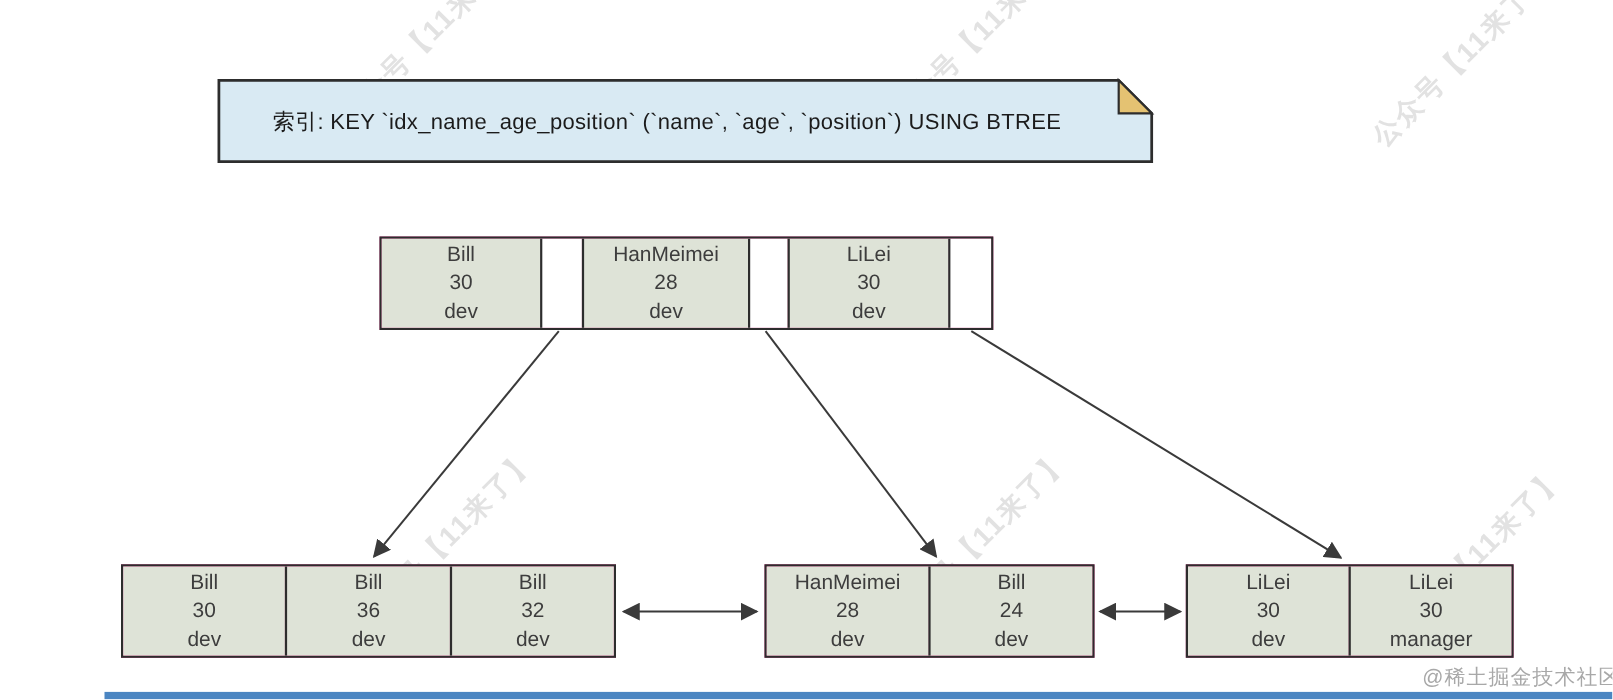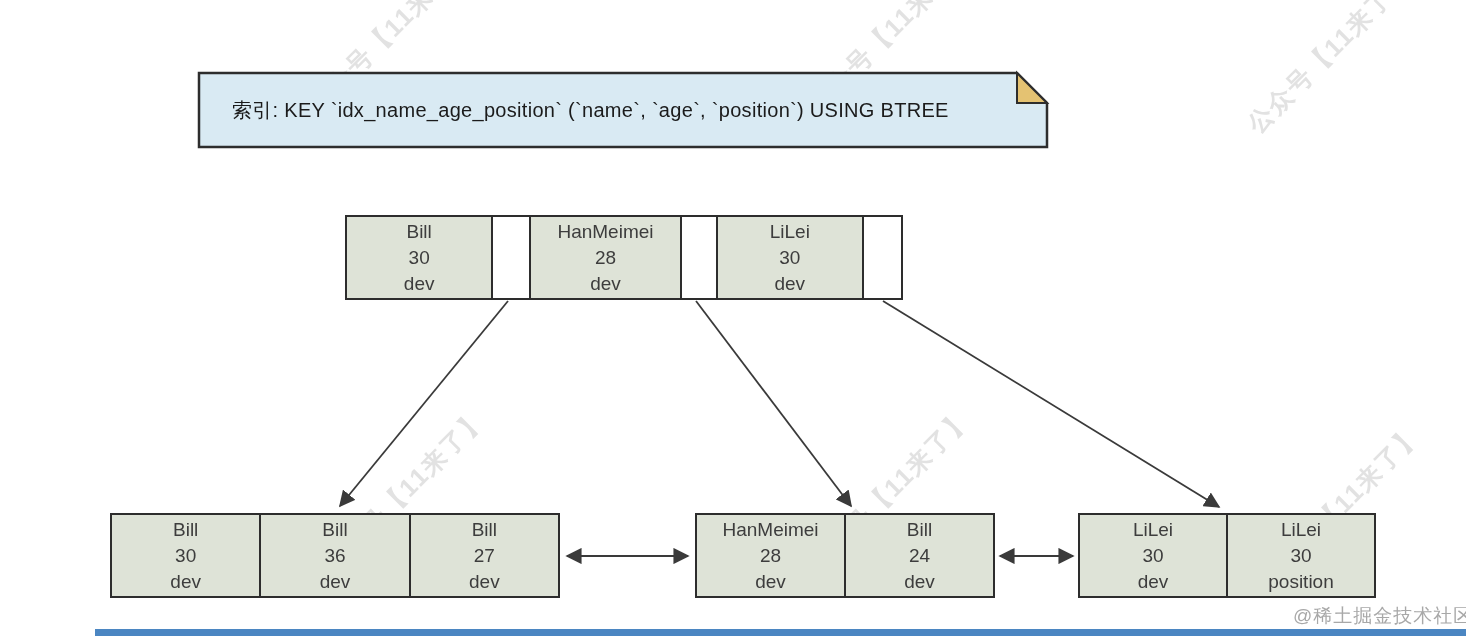--- a/index.html
+++ b/index.html
@@ -13,21 +13,21 @@
     font-family:"Liberation Sans","DejaVu Sans",sans-serif;
   }
   .wm{
     position:absolute; z-index:0; color:var(--watermark); font-size:25px; letter-spacing:2px;
     white-space:nowrap; transform:rotate(-45deg); transform-origin:0 50%;
     font-weight:bold; user-select:none;
   }
   svg.arrows{position:absolute;left:0;top:0;z-index:1;}
   .note-text{
     position:absolute; z-index:2; left:198px; top:72px; width:850px; height:76px;
-    display:flex; align-items:center; padding-left:34px; box-sizing:border-box;
+    display:flex; align-items:center; padding-left:50px; box-sizing:border-box;
     font-size:20px; color:var(--noteText); letter-spacing:0.3px;
   }
   .node{
     position:absolute; z-index:2; display:flex; box-sizing:border-box;
     border:2px solid var(--border); background:#ec4899;
   }
   .cell{
     display:flex; flex-direction:column; justify-content:center; align-items:center;
     font-size:19px; line-height:26px; color:var(--cellText); box-sizing:border-box;
   }
@@ -109,21 +109,21 @@
       <span>30</span>
       <span>dev</span>
     </div>
     <div class="cell data">
       <span>Bill</span>
       <span>36</span>
       <span>dev</span>
     </div>
     <div class="cell data">
       <span>Bill</span>
-      <span>27</span>
+      <span>32</span>
       <span>dev</span>
     </div>
   </div>
 
   <div class="node leaf leaf2">
     <div class="cell data">
       <span>HanMeimei</span>
       <span>28</span>
       <span>dev</span>
     </div>
@@ -136,20 +136,20 @@
 
   <div class="node leaf leaf3">
     <div class="cell data">
       <span>LiLei</span>
       <span>30</span>
       <span>dev</span>
     </div>
     <div class="cell data">
       <span>LiLei</span>
       <span>30</span>
-      <span>position</span>
+      <span>manager</span>
     </div>
   </div>
 
   <div class="credit">@稀土掘金技术社区</div>
   <div class="bottom-bar"></div>
 
 </div>
 
 </body></html>

